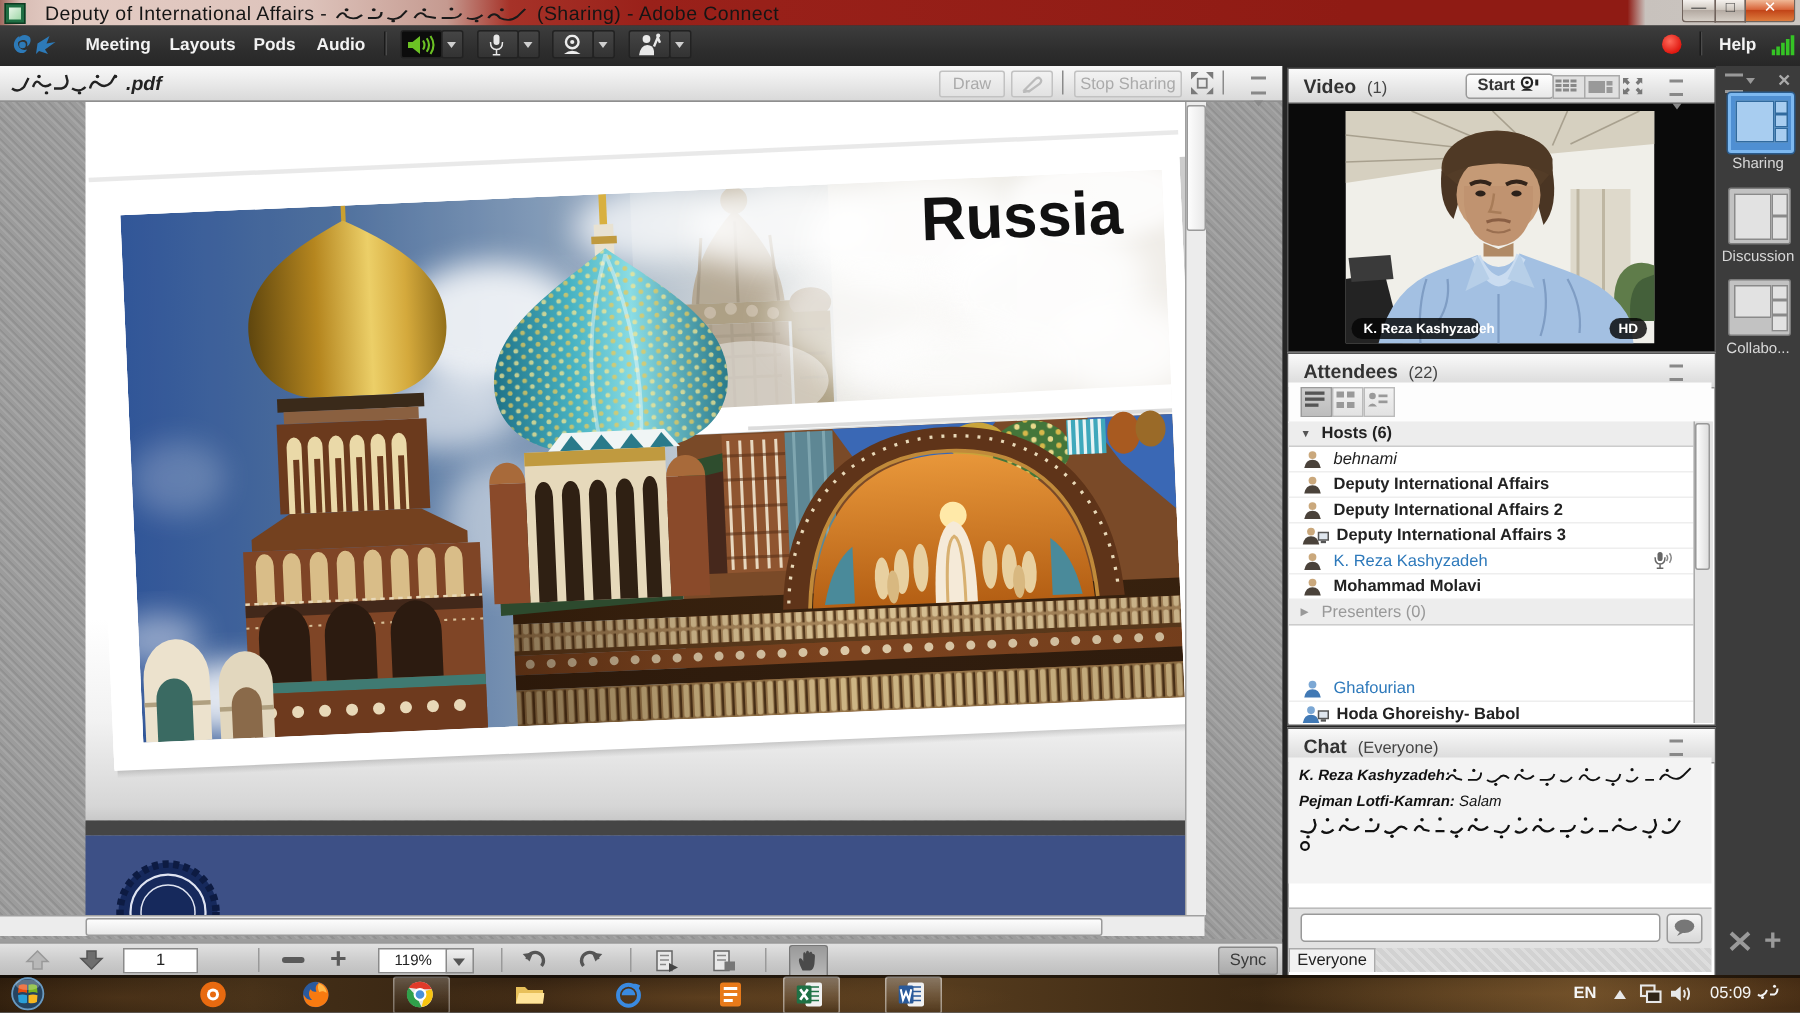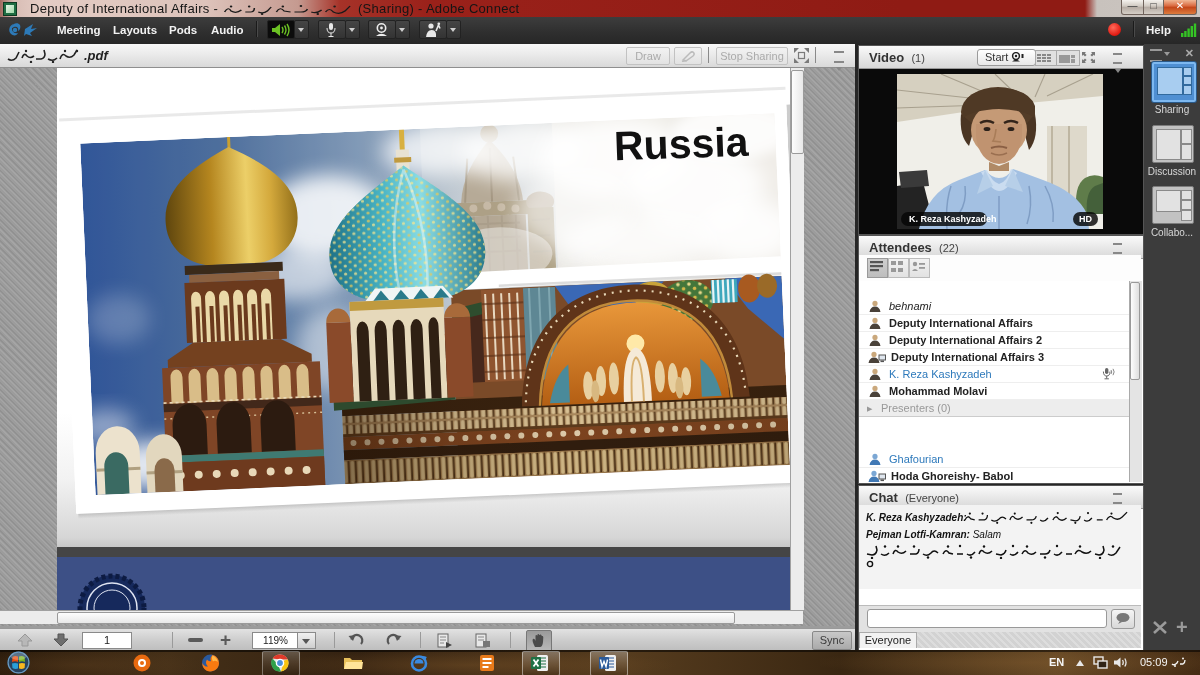--- a/index.html
+++ b/index.html
@@ -553,21 +553,21 @@
             <path d="M4 14 C2 10 1 7 2 6 C3 5.5 4 6.5 4.5 8 L4.5 3 C4.5 1.5 6 1.5 6.2 3 L6.5 1.5 C7 0.5 8.2 0.8 8.3 2 L8.8 2 C9.3 1.2 10.4 1.5 10.5 2.6 L11 3 C11.8 2.8 12.4 3.4 12.3 4.6 L12 9 C11.8 12 10.5 14 9 14 Z" fill="#4a4a4a"></path>
           </svg></div>
       <div class="abs" style="left:812px;top:2px;width:38px;height:17px;background:linear-gradient(#c8c8c8,#aaa);border:1px solid #888;border-radius:2px;font-size:11px;color:#3a3a3a;text-align:center;line-height:17px;">Sync</div>
     </div>
   </div>
   <div id="rightcol" class="abs">
 
     <div class="abs pod" style="left:3px;top:1px;width:284px;height:188px;background:#0a0a0a;">
       <div class="phead"></div>
       <div class="ptitle">Video&nbsp; <span class="psub">(1)</span></div>
-      <div class="abs" style="left:118px;top:3px;width:50px;height:15px;background:linear-gradient(#fff,#e8e8e8);border:1px solid #9a9a9a;border-radius:3px;font-size:11px;font-weight:normal;color:#333;text-align:left;line-height:15px;padding-left:7px;">Start <svg width="13" height="10" viewBox="0 0 13 10" style="vertical-align:-1px">
+      <div class="abs" style="left:118px;top:3px;width:50px;height:15px;background:linear-gradient(#fff,#e8e8e8);border:1px solid #9a9a9a;border-radius:3px;font-size:11px;font-weight:bold;color:#333;text-align:left;line-height:15px;padding-left:7px;">Start <svg width="13" height="10" viewBox="0 0 13 10" style="vertical-align:-1px">
             <circle cx="5" cy="4" r="3.4" fill="none" stroke="#222" stroke-width="1.5"></circle>
             <circle cx="5" cy="4" r="1.2" fill="#222"></circle>
             <path d="M1 9.5 q4 -3.5 8 0 Z" fill="#222"></path>
             <rect x="10.5" y="2" width="2" height="4" fill="#222"></rect>
           </svg></div>
       <div class="abs" style="left:176px;top:4px;width:20px;height:14px;border:1px solid #aaa;background:#e0e0e0;"><svg width="18" height="12">
             <g fill="#888">
               <rect x="1" y="1" width="4" height="2"></rect>
               <rect x="6" y="1" width="4" height="2"></rect>
               <rect x="11" y="1" width="4" height="2"></rect>
@@ -664,20 +664,21 @@
               </g>
             </svg></div>
         <div class="abs" style="left:50px;top:3px;width:19px;height:18px;background:linear-gradient(#f2f2f2,#e2e2e2);border:1px solid #bbb;"><svg width="17" height="16">
               <circle cx="5" cy="5" r="2.2" fill="#999"></circle>
               <path d="M2 12 q3 -4 6 0 Z" fill="#999"></path>
               <rect x="9" y="4" width="6" height="1.8" fill="#999"></rect>
               <rect x="9" y="8" width="6" height="1.8" fill="#999"></rect>
             </svg></div>
       </div>
       <div id="alist" class="abs" style="left:0;top:45px;width:282px;height:201px;background:#fff;font-size:11px;color:#222;overflow:hidden;">
+        <div class="grprow" style="top:0px;"><span class="tri">▼</span><b>Hosts (6)</b></div>
         <div class="arow" style="top:17px;"><svg class="aico" width="14" height="13" viewBox="0 0 14 13">
               <circle cx="7" cy="3.4" r="2.6" fill="#caa87c"></circle>
               <path d="M1.5 12 q1 -5.5 5.5 -5.5 q4.5 0 5.5 5.5 Z" fill="#4a423a"></path>
             </svg><i>behnami</i></div>
         <div class="arow" style="top:34px;"><svg class="aico" width="14" height="13" viewBox="0 0 14 13">
               <circle cx="7" cy="3.4" r="2.6" fill="#caa87c"></circle>
               <path d="M1.5 12 q1 -5.5 5.5 -5.5 q4.5 0 5.5 5.5 Z" fill="#4a423a"></path>
             </svg><b>Deputy International Affairs</b></div>
         <div class="arow" style="top:51px;"><svg class="aico" width="14" height="13" viewBox="0 0 14 13">
               <circle cx="7" cy="3.4" r="2.6" fill="#caa87c"></circle>

